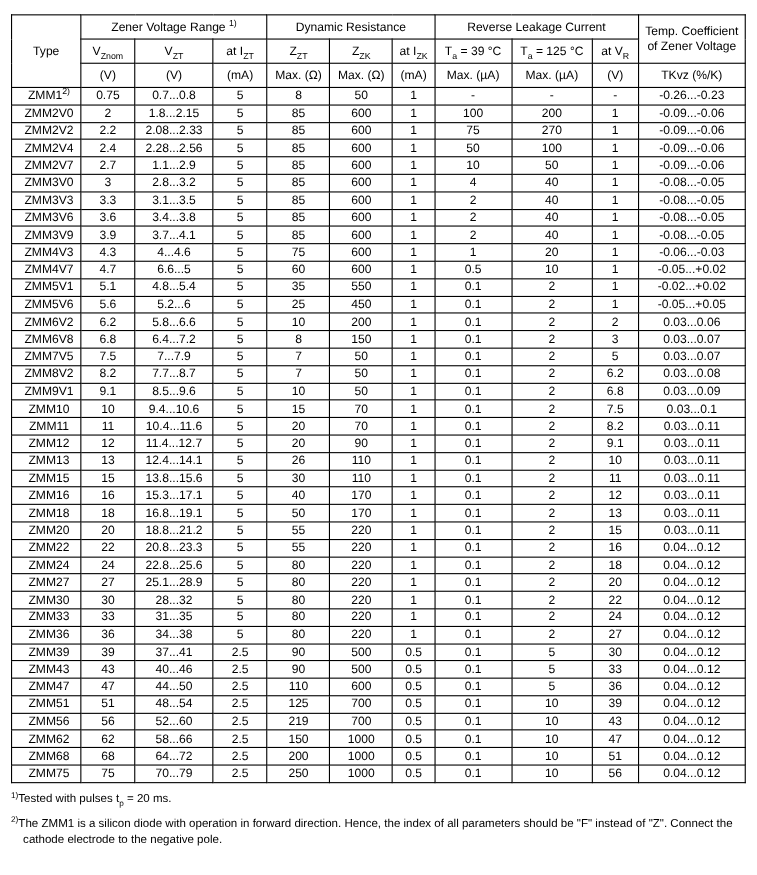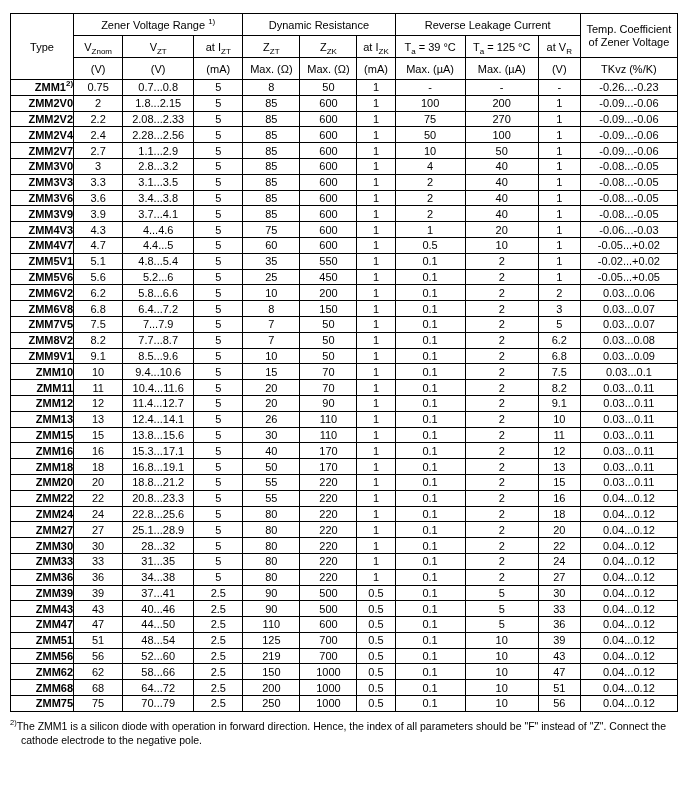--- a/index.html
+++ b/index.html
@@ -26,21 +26,21 @@
     font-size: 11px;
     font-weight: normal;
     text-align: center;
     vertical-align: middle;
     padding: 0;
     white-space: nowrap;
     overflow: hidden;
   }
   table.chars thead th { height: 21px; line-height: 12px; margin-top: 38px; }
   table.chars tbody td { height: 14.8px; }
-  table.chars td.type-cell { text-align: right; padding-left: 5px; font-weight: bold; }
+  table.chars td.type-cell { text-align: center; padding-left: 5px; }
   table.chars sub { font-size: 8px; line-height: 0; }
   table.chars sup { font-size: 8px; line-height: 0; }
   .tc-line { display: block; line-height: 13px; }
   .footnotes { margin-top: 4px; width: 672px; }
   .footnote {
     font-size: 10.5px; line-height: 14.5px;
     padding-left: 11px; text-indent: -11px;
     white-space: normal;
   }
   .footnote sup { font-size: 7.5px; }
@@ -228,21 +228,21 @@
           <td>600</td>
           <td>1</td>
           <td>1</td>
           <td>20</td>
           <td>1</td>
           <td>-0.06...-0.03</td>
         </tr>
         <tr>
           <td class="type-cell">ZMM4V7</td>
           <td>4.7</td>
-          <td>4.4...5</td>
+          <td>6.6...5</td>
           <td>5</td>
           <td>60</td>
           <td>600</td>
           <td>1</td>
           <td>0.5</td>
           <td>10</td>
           <td>1</td>
           <td>-0.05...+0.02</td>
         </tr>
         <tr>
@@ -619,16 +619,17 @@
           <td>0.5</td>
           <td>0.1</td>
           <td>10</td>
           <td>56</td>
           <td>0.04...0.12</td>
         </tr>
       </tbody>
   </table>
 
   <div class="footnotes">
+    <div class="footnote"><sup>1)</sup><span>Tested with pulses t</span><sub>p</sub><span> = 20 ms.</span></div>
     <div class="footnote"><sup>2)</sup><span>The ZMM1 is a silicon diode with operation in forward direction. Hence, the index of all parameters should be "F" instead of "Z". Connect the cathode electrode to the negative pole.</span><sub></sub><span></span></div>
   </div>
 
 </div>
 
 </body></html>

